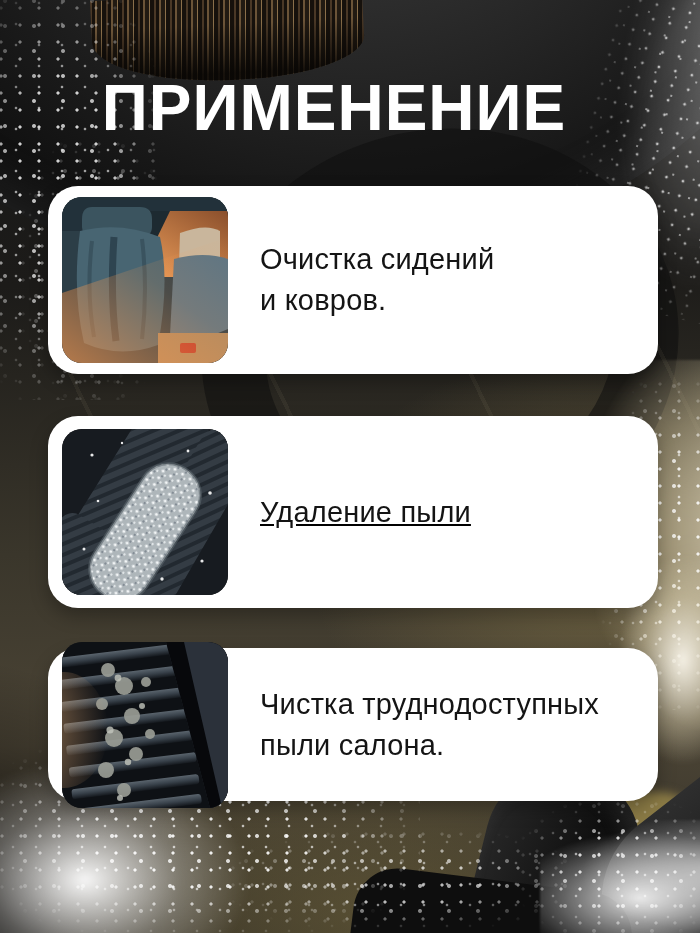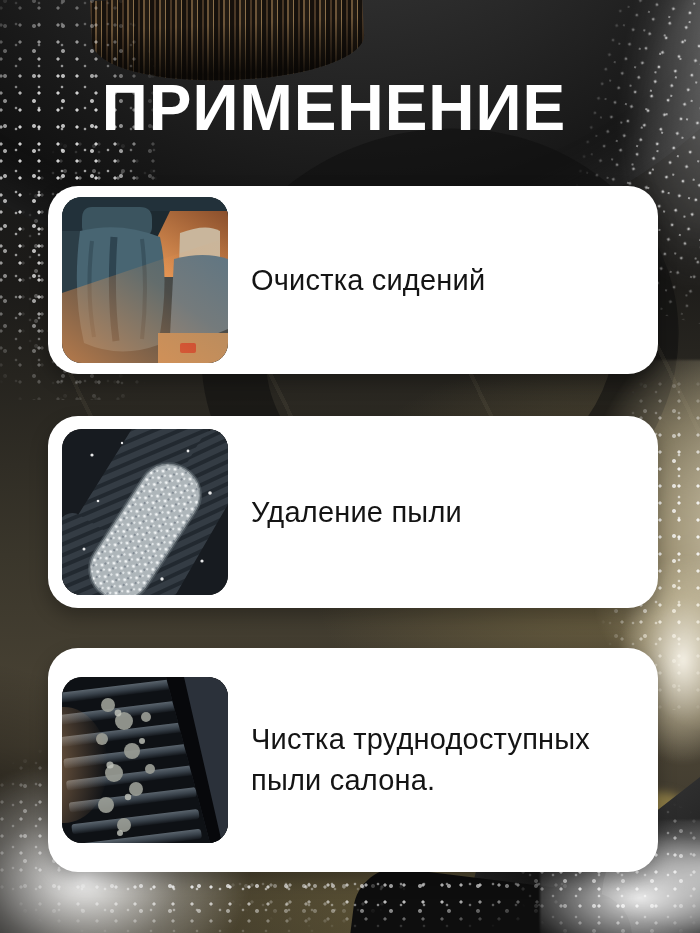--- a/index.html
+++ b/index.html
@@ -102,25 +102,25 @@
   }
 
   
   .card{
     position:absolute;left:48px;width:610px;background:var(--card-bg,#fff);
     border-radius:30px;display:flex;align-items:center;
     padding-left:14px;box-sizing:border-box;z-index:5;
     box-shadow:0 8px 18px rgba(0,0,0,.28);
   }
   .card-1{top:186px;height:188px;}
-  .card-2{top:416px;height:192px;}
-  .card-3{top:648px;height:224px;}
+  .card-2{top:416px;height:192px;text-decoration:underline;}
+  .card-3{top:648px;height:153px;}
   .thumb{width:166px;height:166px;border-radius:20px;overflow:hidden;flex:none;background:#222;}
   .thumb svg{display:block;width:100%;height:100%;}
-  .card-text{margin-left:23px;color:var(--card-text,#141414);
+  .card-text{margin-left:32px;color:var(--card-text,#141414);
     font-size:29px;line-height:41px;font-weight:500;letter-spacing:.2px;}
   .card-text .line{display:block;}
 </style>
 </head>
 <body>
 
 <div class="canvas">
 
   <div class="layer brush-base"></div>
   <div class="layer brush-bristles"></div>
@@ -171,20 +171,21 @@
         <path d="M52 40 q-4 58 2 104" stroke="#2e4450" stroke-width="7" fill="none"></path>
         <path d="M30 44 q-6 50 2 96" stroke="#3a535f" stroke-width="4" fill="none"></path>
         <path d="M80 42 q6 50 0 100" stroke="#3a535f" stroke-width="4" fill="none"></path>
         <rect x="96" y="136" width="70" height="30" fill="#b08a60"></rect>
         <rect x="118" y="146" width="16" height="10" rx="2" fill="#c03a2b"></rect>
         <polygon points="0,166 0,96 166,40 166,166" fill="url(#glow1)"></polygon>
       </svg>
     </div>
     <div class="card-text">
       <span class="line">Очистка сидений</span>
+      <span class="line">и ковров.</span>
     </div>
   </section>
 
   <section class="card card-2">
     <div class="thumb" aria-label="dusty-roller-on-plastic-photo">
       <svg viewBox="0 0 166 166" aria-hidden="true">
         <defs>
           <pattern id="dots2" width="9" height="8" patternUnits="userSpaceOnUse">
             <rect width="9" height="8" fill="#aeb6ba"></rect>
             <circle cx="2" cy="2" r="1.6" fill="#f2f5f6"></circle>

